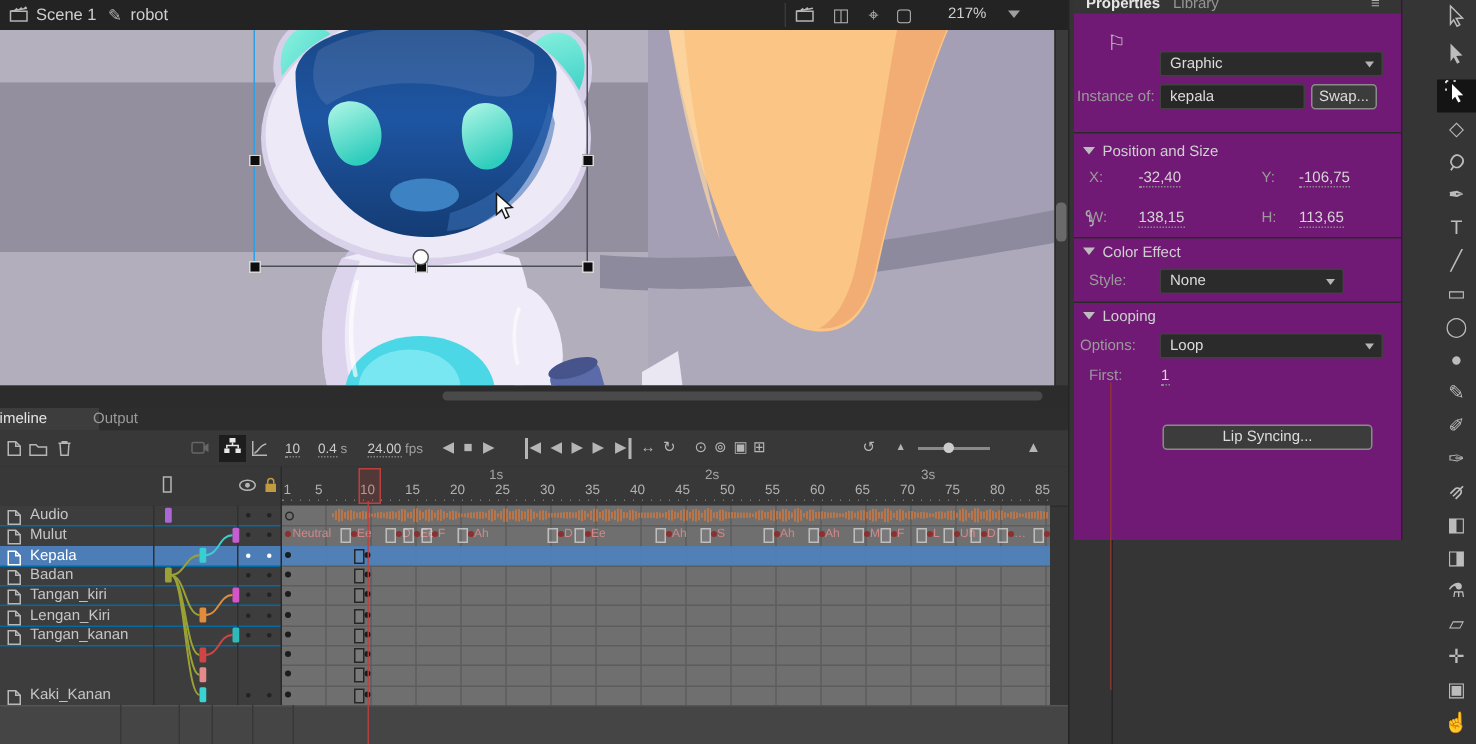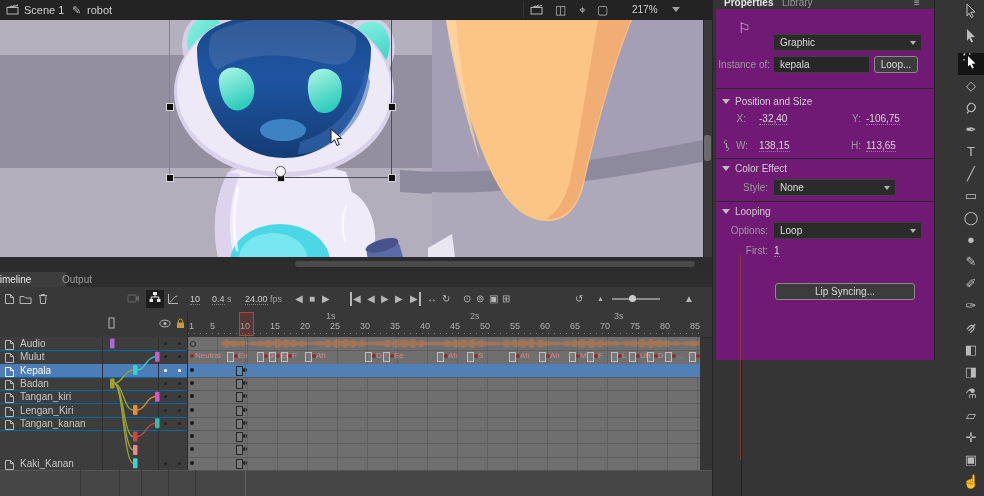--- a/index.html
+++ b/index.html
@@ -20,21 +20,21 @@
   #transform-point{position:absolute;width:9px;height:9px;border-radius:50%;background:#fdfdfd;border:1px solid #555}
   .seledge{position:absolute;background:#4a4f57}
   
   #dock{left:712px;top:0;width:28px;height:496px;background:#343434;border-left:1px solid #242424;border-right:1px solid #242424}
   .dicon{position:relative;width:28px;height:24px;text-align:center;line-height:24px;font-size:12px;color:#b0b0b0;cursor:default}
   .dsep{height:1px;background:#262626;margin:2px 4px}
   
   #props{left:716px;top:0;width:218px;height:360px;background:#701a75;border-right:1px solid #242424}
   .ptab{position:absolute;top:-3px;font-size:10px}
   .sect{position:absolute;left:6px;font-size:10px;color:#cfcfcf}
-  .plabel{position:absolute;font-size:10px;color:#9a9a9a;text-align:right}
+  .plabel{position:absolute;font-size:10px;color:#9a9a9a;}
   .pval{position:absolute;font-size:10px;color:#d6d6d6;border-bottom:1px dotted #8a8a8a}
   .dropdown{position:absolute;height:15px;background:#2b2b2b;border:1px solid #404040;border-radius:2px;
             color:#dcdcdc;line-height:15px;padding-left:6px;font-size:10px}
   .dd-ar{position:absolute;right:5px;top:6px;width:0;height:0;border-left:3px solid transparent;border-right:3px solid transparent;border-top:4px solid #b5b5b5}
   .pbtn{position:absolute;height:15px;border:1px solid #8a8a8a;border-radius:3px;background:#3c3c3c;
         color:#dcdcdc;font-size:10px;text-align:center;line-height:15px}
   .tri{display:inline-block;width:0;height:0;border-left:4px solid transparent;border-right:4px solid transparent;border-top:5px solid #bdbdbd;margin-right:5px;vertical-align:1px}
   .pdiv{position:absolute;left:0;width:218px;height:1px;background:#2a2a2a}
   
   #toolstrip{left:958px;top:0;width:26px;height:496px;background:#353535}
@@ -217,21 +217,21 @@
     </div>
     <span class="abs" style="left:22px;top:20px;font-size:14px;color:#c8c8c8">⚐</span>
     <div class="dropdown" style="left:57px;top:34px;width:141px">
       <span>Graphic</span>
       <span class="dd-ar"></span>
     </div>
     <span class="plabel" style="left:2px;top:59px;width:52px">Instance of:</span>
     <div class="dropdown" style="left:57px;top:56px;width:89px;background:#272727">
       <span>kepala</span>
     </div>
-    <div class="pbtn" style="left:158px;top:56px;width:42px">Loop...</div>
+    <div class="pbtn" style="left:158px;top:56px;width:42px">Swap...</div>
     <div class="pdiv" style="top:88px"></div>
 
     <div class="sect" style="top:96px"><span class="tri"></span><span>Position and Size</span></div>
     <span class="plabel" style="left:10px;top:113px;width:20px">X:</span>
     <span class="pval" style="left:43px;top:113px">-32,40</span>
     <span class="plabel" style="left:125px;top:113px;width:20px">Y:</span>
     <span class="pval" style="left:150px;top:113px">-106,75</span>
     <span class="abs" style="left:5px;top:139px;color:#aaa">
       <svg width="11" height="13" viewBox="0 0 11 13">
           <path d="M5.5 1.5 C2.5 1.5 2.5 5 5.5 5 M5.5 11.5 C8.5 11.5 8.5 8 5.5 8 M5.5 4 v5" fill="none" stroke="#aaaaaa"></path>

